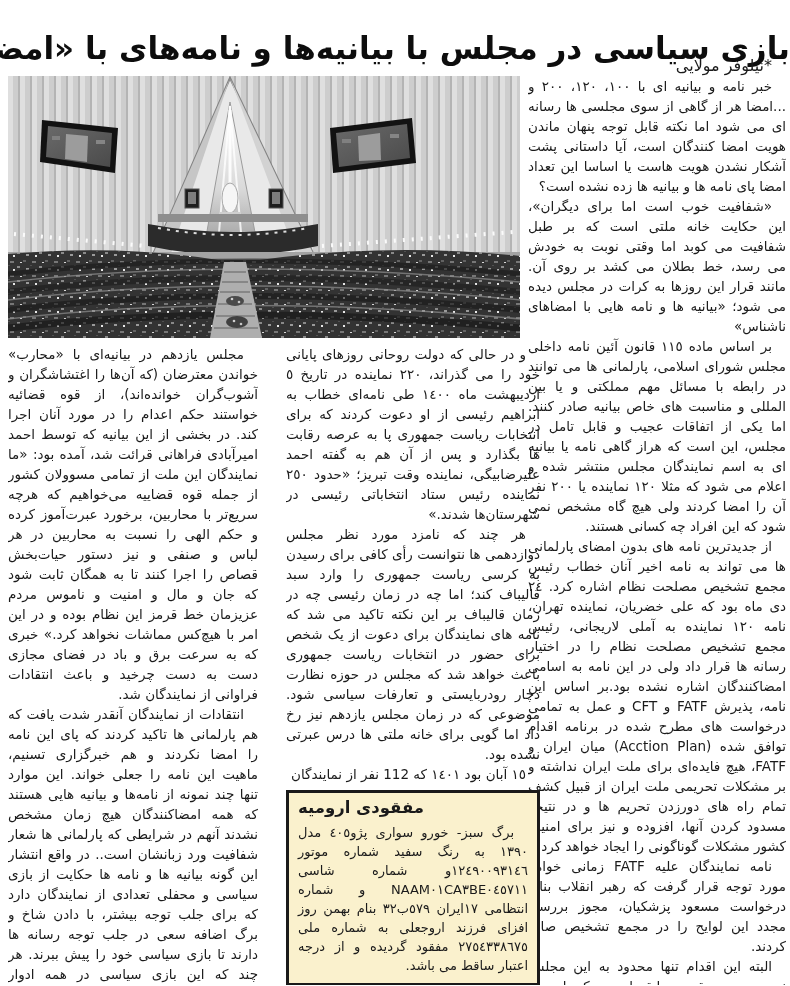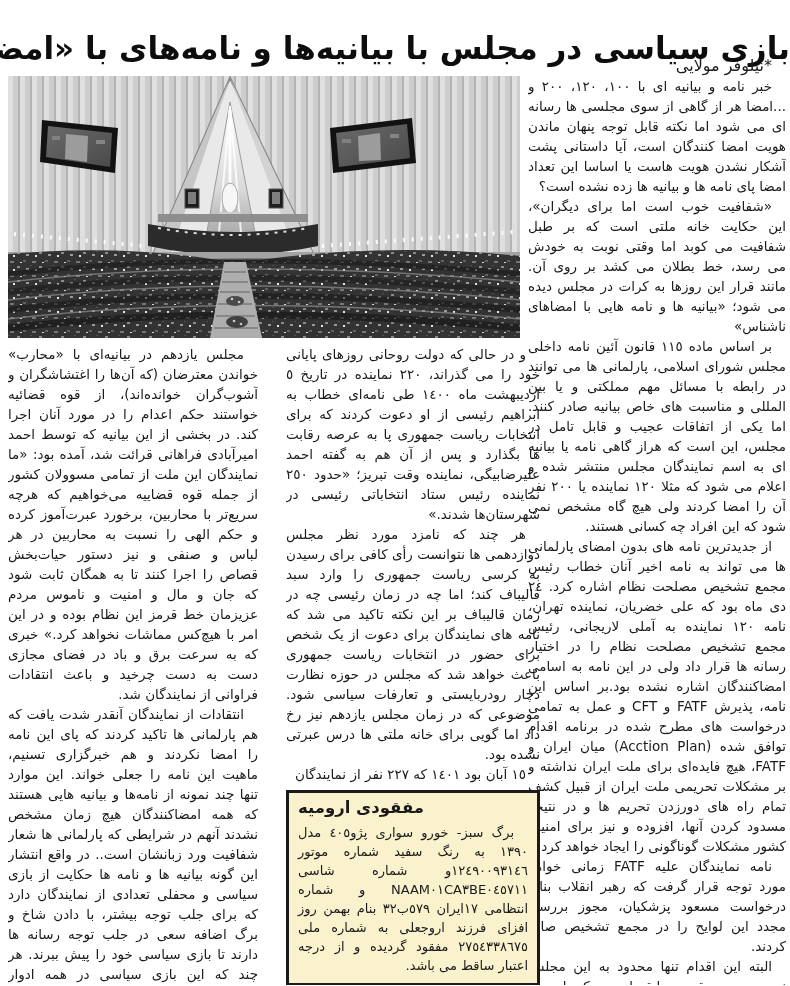--- a/index.html
+++ b/index.html
@@ -133,21 +133,21 @@
     <p>«شفافیت خوب است اما برای دیگران»، این حکایت خانه ملتی است که بر طبل شفافیت می کوبد اما وقتی نوبت به خودش می رسد، خط بطلان می کشد بر روی آن. مانند قرار این روزها به کرات در مجلس دیده می شود؛ «بیانیه ها و نامه هایی با امضاهای ناشناس»</p>
     <p>بر اساس ماده ١١٥ قانون آئین نامه داخلی مجلس شورای اسلامی، پارلمانی ها می توانند در رابطه با مسائل مهم مملکتی و یا بین المللی و مناسبت های خاص بیانیه صادر کنند. اما یکی از اتفاقات عجیب و قابل تامل در مجلس، این است که هراز گاهی نامه یا بیانیه ای به اسم نمایندگان مجلس منتشر شده و اعلام می شود که مثلا ١٢٠ نماینده یا ٢٠٠ نفر آن را امضا کردند ولی هیچ گاه مشخص نمی شود که این افراد چه کسانی هستند.</p>
     <p>از جدیدترین نامه های بدون امضای پارلمانی ها می تواند به نامه اخیر آنان خطاب رئیس مجمع تشخیص مصلحت نظام اشاره کرد. ٢٤ دی ماه بود که علی خضریان، نماینده تهران، نامه ١٢٠ نماینده به آملی لاریجانی، رئیس مجمع تشخیص مصلحت نظام را در اختیار رسانه ها قرار داد ولی در این نامه به اسامی امضاکنندگان اشاره نشده بود.بر اساس این نامه، پذیرش FATF و CFT و عمل به تمامی درخواست های مطرح شده در برنامه اقدام توافق شده (Acction Plan) میان ایران و FATF، هیچ فایده‌ای برای ملت ایران نداشته و بر مشکلات تحریمی ملت ایران از قبیل کشف تمام راه های دورزدن تحریم ها و در نتیجه مسدود کردن آنها، افزوده و نیز برای امنیت کشور مشکلات گوناگونی را ایجاد خواهد کرد.</p>
     <p>نامه نمایندگان علیه FATF زمانی خواهد مورد توجه قرار گرفت که رهبر انقلاب بنابر درخواست مسعود پزشکیان، مجوز بررسی مجدد این لوایح را در مجمع تشخیص صادر کردند.</p>
     <p>البته این اقدام تنها محدود به این مجلس نیست و مسبوق به سابقه است، یکی از مهم ترین نامه های بدون امضا در تاریخ ادوار مجلس، می توان به نامه مجلس یازدهمی ها خطاب به ابراهیم رئیسی اشاره کرد. در جریان در انتخابات ریاست جمهوری ١٤٠٠</p>
   </div>
 
   <div class="col col-b">
     <p>و در حالی که دولت روحانی روزهای پایانی خود را می گذراند، ٢٢٠ نماینده در تاریخ ٥ اردیبهشت ماه ١٤٠٠ طی نامه‌ای خطاب به ابراهیم رئیسی از او دعوت کردند که برای انتخابات ریاست جمهوری پا به عرصه رقابت ها بگذارد و پس از آن هم به گفته احمد علیرضابیگی، نماینده وقت تبریز؛ «حدود ٢٥٠ نماینده رئیس ستاد انتخاباتی رئیسی در شهرستان‌ها شدند.»</p>
     <p>هر چند که نامزد مورد نظر مجلس دوازدهمی ها نتوانست رأی کافی برای رسیدن به کرسی ریاست جمهوری را وارد سبد قالیباف کند؛ اما چه در زمان رئیسی چه در زمان قالیباف بر این نکته تاکید می شد که نامه های نمایندگان برای دعوت از یک شخص برای حضور در انتخابات ریاست جمهوری باعث خواهد شد که مجلس در حوزه نظارت دچار رودربایستی و تعارفات سیاسی شود. موضوعی که در زمان مجلس یازدهم نیز رخ داد اما گویی برای خانه ملتی ها درس عبرتی نشده بود.</p>
-    <p>١٥ آبان بود ١٤٠١ که ٢٢٧ نفر از نمایندگان</p>
+    <p>١٥ آبان بود ١٤٠١ که 112 نفر از نمایندگان</p>
 
     <div class="ad">
       <div class="ad-title">مفقودی ارومیه</div>
       <p class="ad-body">برگ سبز- خورو سواری پژو٤٠٥ مدل ١٣٩٠ به رنگ سفید شماره موتور ١٢٤٩٠٠٩٣١٤٦و شماره شاسی NAAM٠١CA٣BE٠٤٥٧١١ و شماره انتظامی ١٧ایران ٥٧٩ب٣٢ بنام بهمن روز افزای فرزند اروجعلی به شماره ملی ٢٧٥٤٣٣٨٦٧٥ مفقود گردیده و از درجه اعتبار ساقط می باشد.</p>
     </div>
   </div>
 
   <div class="col col-c">
     <p>مجلس یازدهم در بیانیه‌ای با «محارب» خواندن معترضان (که آن‌ها را اغتشاشگران و آشوب‌گران خوانده‌اند)، از قوه قضائیه خواستند حکم اعدام را در مورد آنان اجرا کند. در بخشی از این بیانیه که توسط احمد امیرآبادی فراهانی قرائت شد، آمده بود: «ما نمایندگان این ملت از تمامی مسوولان کشور از جمله قوه قضاییه می‌خواهیم که هرچه سریع‌تر با محاربین، برخورد عبرت‌آموز کرده و حکم الهی را نسبت به محاربین در هر لباس و صنفی و نیز دستور حیات‌بخش قصاص را اجرا کنند تا به همگان ثابت شود که جان و مال و امنیت و ناموس مردم عزیزمان خط قرمز این نظام بوده و در این امر با هیچ‌کس مماشات نخواهد کرد.» خبری که به سرعت برق و باد در فضای مجازی دست به دست چرخید و باعث انتقادات فراوانی از نمایندگان شد.</p>
     <p>انتقادات از نمایندگان آنقدر شدت یافت که هم پارلمانی ها تاکید کردند که پای این نامه را امضا نکردند و هم خبرگزاری تسنیم، ماهیت این نامه را جعلی خواند. این موارد تنها چند نمونه از نامه‌ها و بیانیه هایی هستند که همه امضاکنندگان هیچ زمان مشخص نشدند آنهم در شرایطی که پارلمانی ها شعار شفافیت ورد زبانشان است.. در واقع انتشار این گونه بیانیه ها و نامه ها حکایت از بازی سیاسی و محفلی تعدادی از نمایندگان دارد که برای جلب توجه بیشتر، با دادن شاخ و برگ اضافه سعی در جلب توجه رسانه ها دارند تا بازی سیاسی خود را پیش ببرند. هر چند که این بازی سیاسی در همه ادوار مجلس مسبوق السابقه بوده اما در دو مجلس یازدهم و دوازدهم به دفعات بیشتر تکرار شده و هرازگاهی شاهد آن هستیم که عده‌ای دم از فلان تعداد امضا زده و جریان سازی می کنند.</p>

